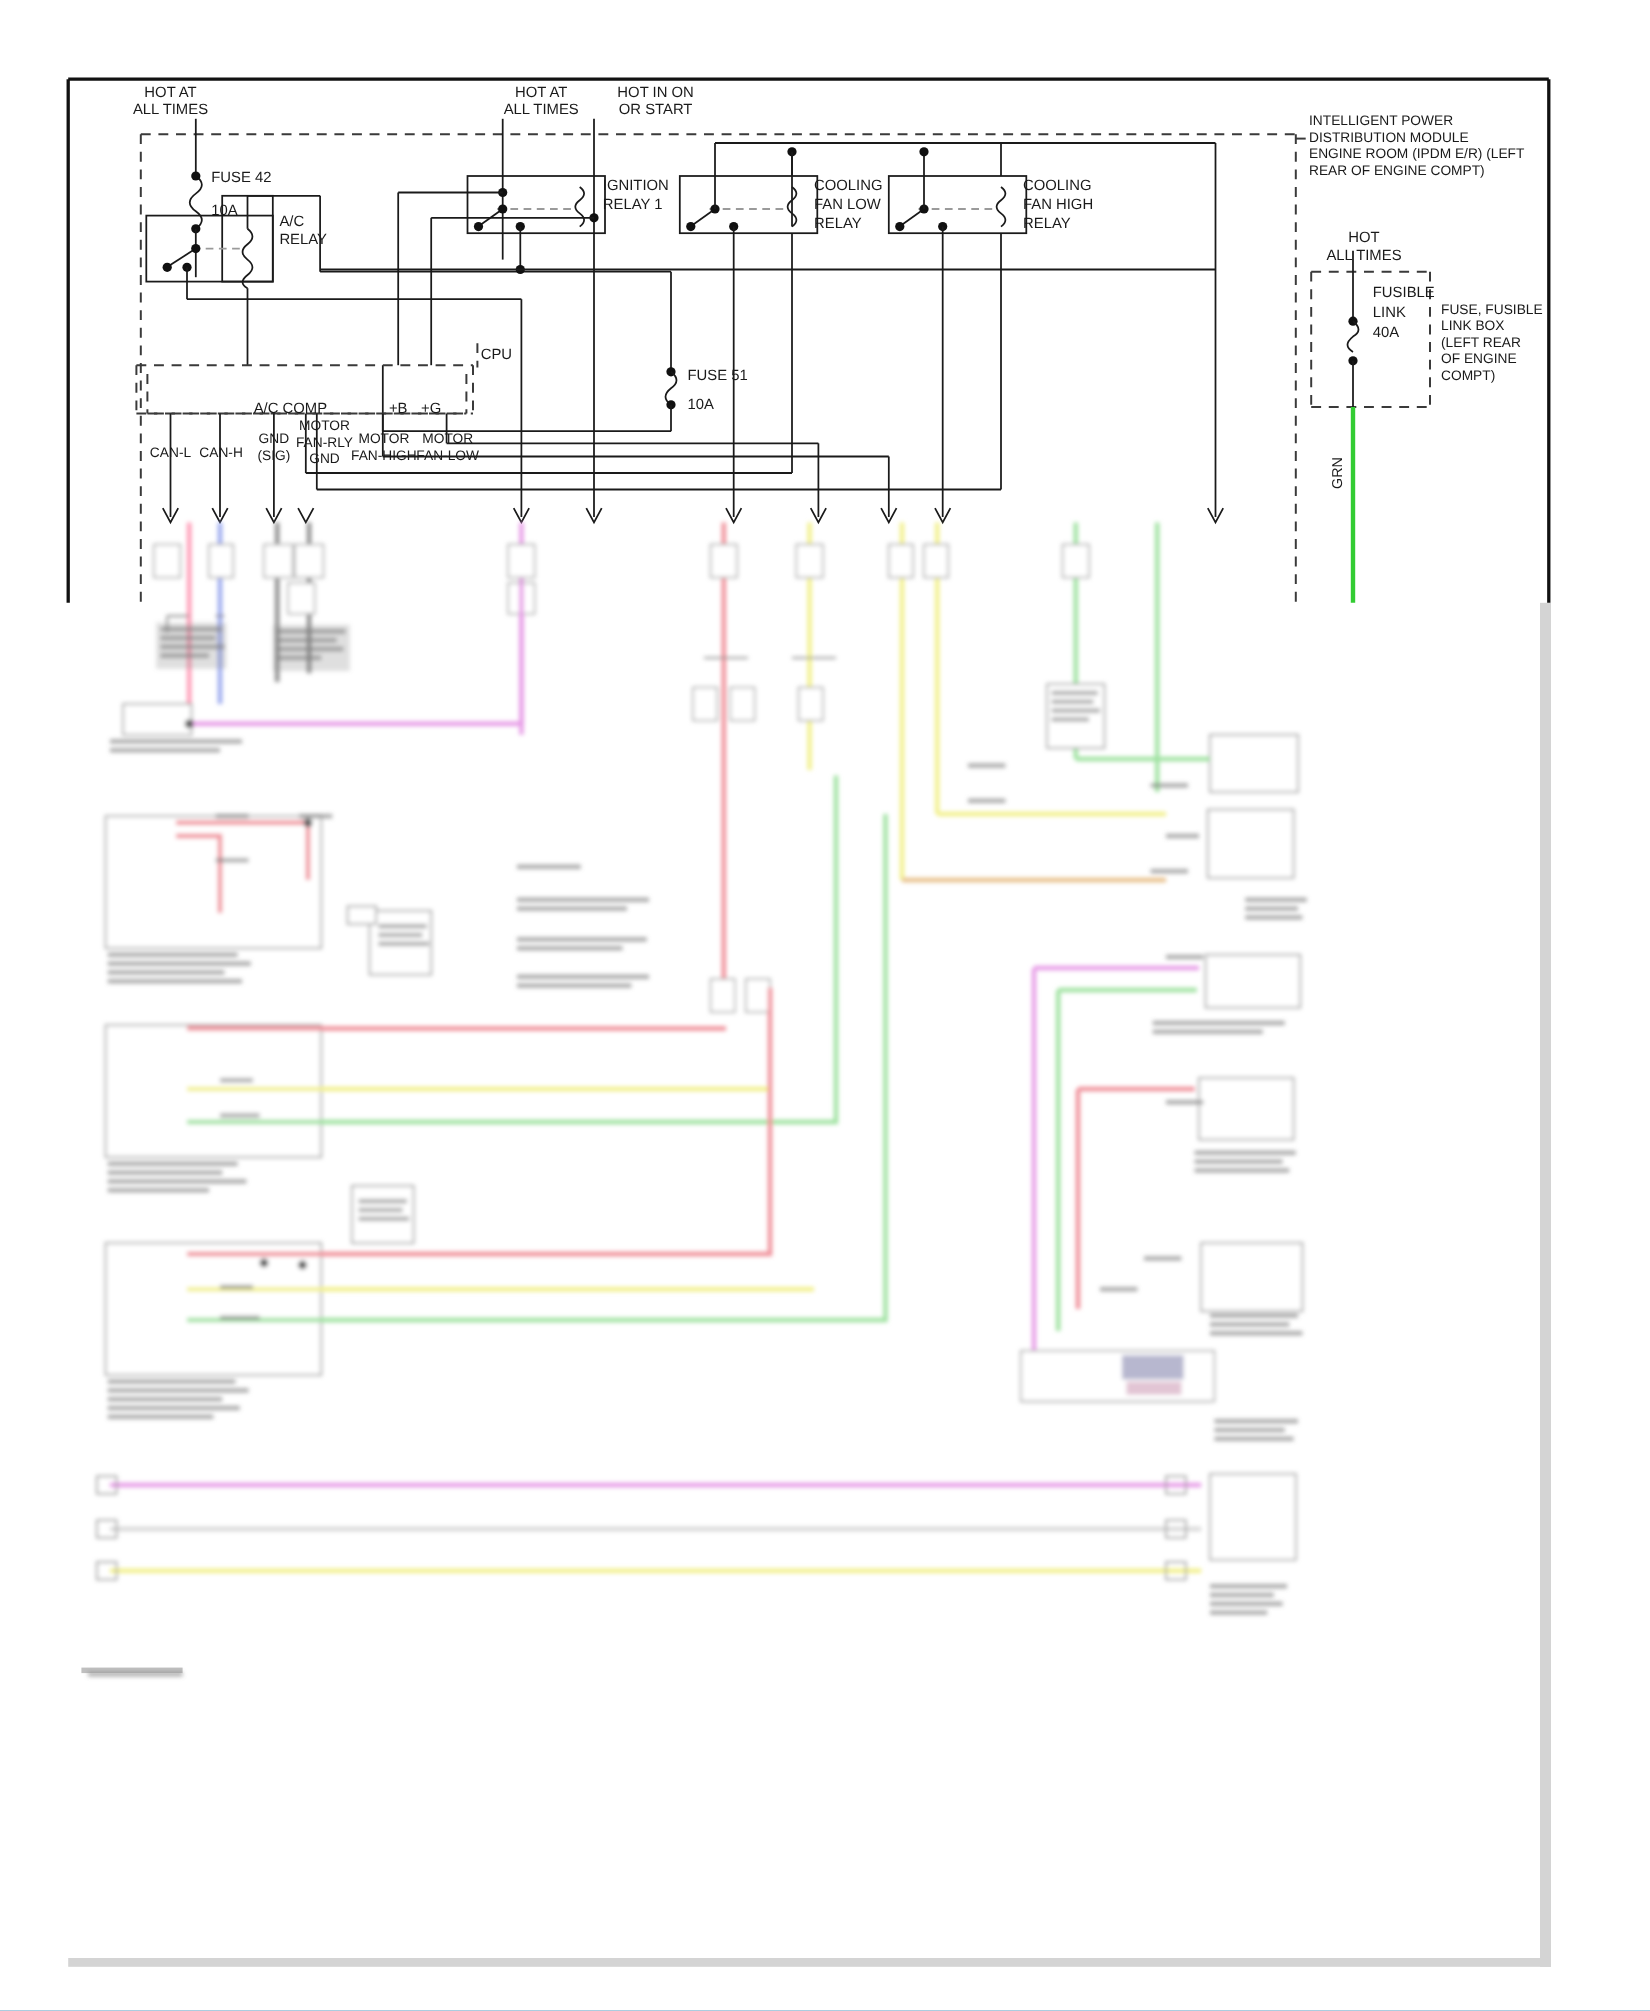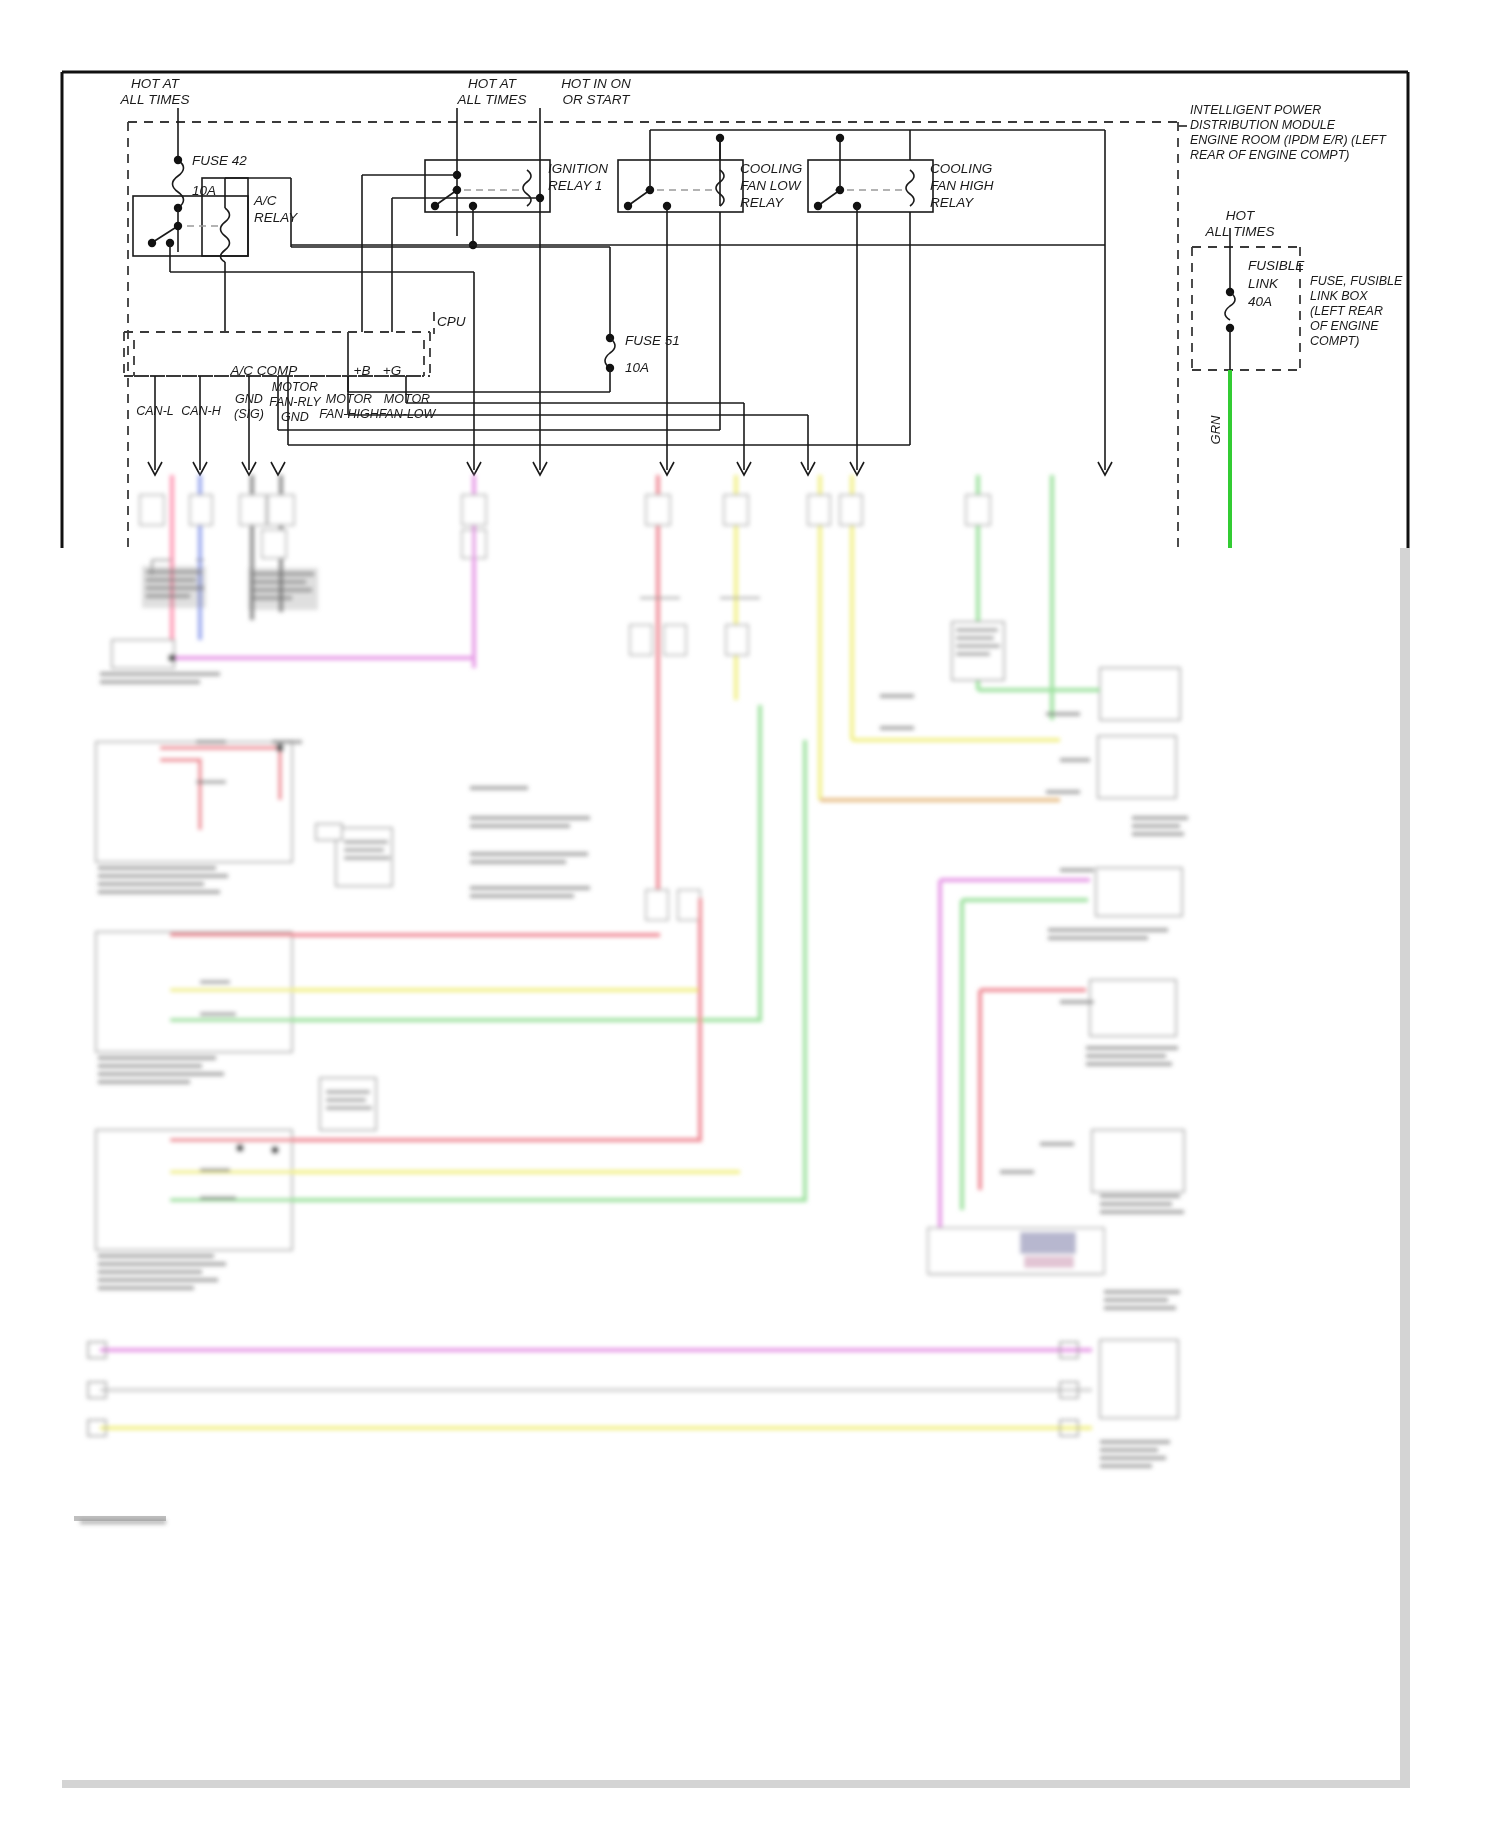--- a/index.html
+++ b/index.html
@@ -1,17 +1,17 @@
 <!DOCTYPE html>
 <html><head>
 <meta charset="utf-8">
 <style>
   html,body{margin:0;padding:0;background:#ffffff;}
   body{font-family:"Liberation Sans", sans-serif;}
-  #page{position:relative;width:1500px;height:1828px;background:#0369a1;overflow:hidden;font-style:italic;}
+  #page{position:relative;width:1500px;height:1828px;background:#0369a1;overflow:hidden;}
   #page svg{display:block;}
   .lbl{font-family:"Liberation Sans", sans-serif;font-size:13.5px;fill:#1a1a1a;}
   .lbl-sm{font-family:"Liberation Sans", sans-serif;font-size:12.5px;fill:#1a1a1a;}
   .lbl-v{font-family:"Liberation Sans", sans-serif;font-size:13px;fill:#1a1a1a;}
   .wire{stroke:#1a1a1a;stroke-width:1.6;fill:none;}
   .box{stroke:#1a1a1a;stroke-width:1.6;fill:none;}
   .dash{stroke:#3a3a3a;stroke-width:1.8;fill:none;stroke-dasharray:9 7;}
   .relaybar{stroke:#9a9a9a;stroke-width:1.6;stroke-dasharray:7 5;fill:none;}
   .dot{fill:#111111;}
   .frame{stroke:#111111;stroke-width:3;fill:none;}

